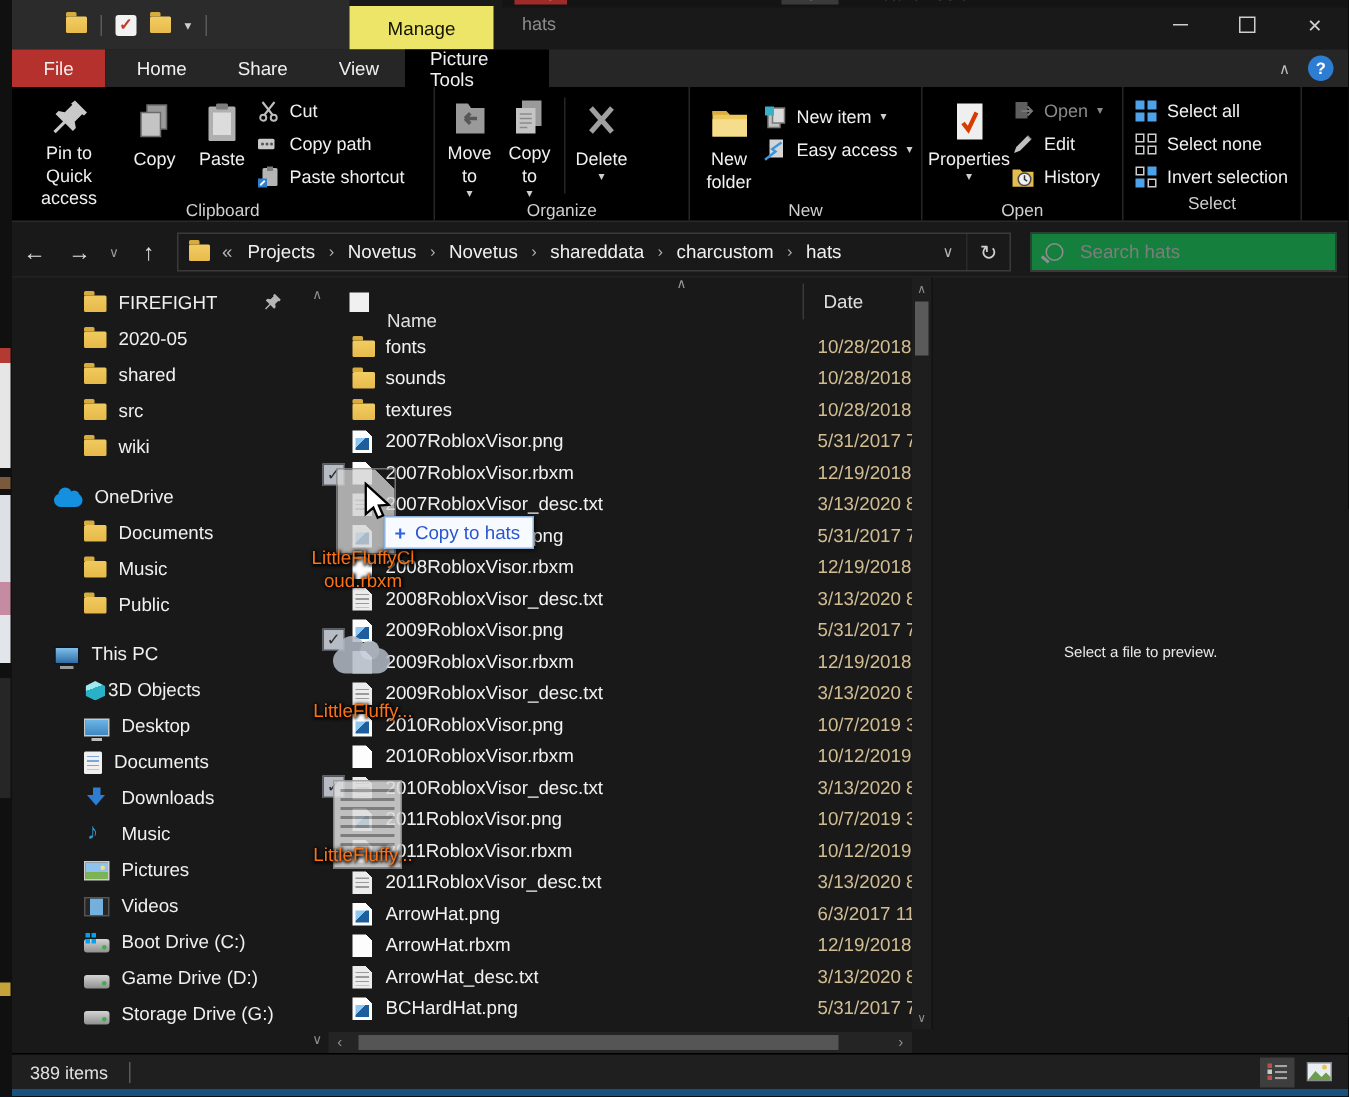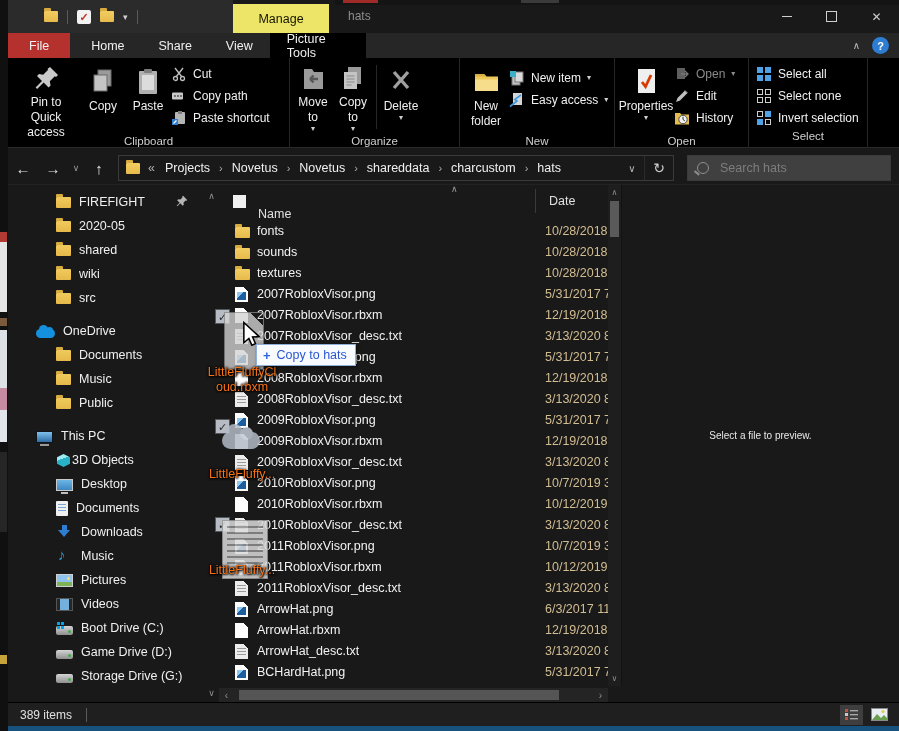--- a/index.html
+++ b/index.html
@@ -64,21 +64,21 @@
   .addressbox{margin-left:4px;width:556px;height:26px;border:1px solid #3a3a3a;background:#191919;display:flex;align-items:center;font-size:12.5px;color:#f0f0f0;box-sizing:border-box;}
   .addressbox .ico-folder-sm{margin-left:7px;}
   .crumb-overflow{color:#b5b5b5;margin:0 4px 0 8px;}
   .crumbs{display:flex;align-items:center;height:100%;}
   .crumb{padding:0 6px;}
   .crumb-sep{color:#b0b0b0;font-size:11px;padding:0 3px;}
   .crumbs .crumb-sep:last-child{display:none;}
   .addr-spacer{flex:1;}
   .addr-drop{width:24px;text-align:center;color:#b5b5b5;font-size:10px;}
   .addr-refresh{width:28px;height:100%;display:flex;align-items:center;justify-content:center;color:#cfcfcf;font-size:14px;border-left:1px solid #2a2a2a;}
-  .searchbox{margin-left:13px;width:204px;height:26px;border:1px solid #3a3a3a;background:#404040;display:flex;align-items:center;padding:0 9px;gap:9px;box-sizing:border-box;}
+  .searchbox{margin-left:13px;width:204px;height:26px;border:1px solid #3a3a3a;background:#15803d;display:flex;align-items:center;padding:0 9px;gap:9px;box-sizing:border-box;}
   .mag{width:10px;height:10px;border:1.5px solid #8f8f8f;border-radius:50%;position:relative;flex:none;}
   .mag::after{content:"";position:absolute;left:-4px;top:9px;width:6px;height:1.5px;background:#8f8f8f;transform:rotate(40deg);}
   .searchbox input{flex:1;background:transparent;border:none;outline:none;color:#cccccc;font-size:12.5px;font-family:"Liberation Sans",sans-serif;min-width:0;}
   .searchbox input::placeholder{color:#7d7d7d;}
 
   
   .main{position:absolute;left:8px;top:185px;right:0;bottom:29px;}
   .sidebar{position:absolute;left:0;top:0;width:196px;bottom:0;overflow:hidden;padding-top:5px;box-sizing:border-box;}
   .side-item{height:24px;display:flex;align-items:center;font-size:12.5px;color:#f0f0f0;position:relative;white-space:nowrap;}
   .side-item.lvl1{padding-left:28px;}
@@ -531,27 +531,27 @@
         </div>
 
         <div class="side-item lvl2">
           <span class="si si-folder"></span>
           <span>shared</span>
 
         </div>
 
         <div class="side-item lvl2">
           <span class="si si-folder"></span>
+          <span>src</span>
+
+        </div>
+
+        <div class="side-item lvl2">
+          <span class="si si-folder"></span>
           <span>wiki</span>
-
-        </div>
-
-        <div class="side-item lvl2">
-          <span class="si si-folder"></span>
-          <span>src</span>
 
         </div>
 
         <div class="side-item lvl1 gap">
           <span class="si si-cloud"></span>
           <span>OneDrive</span>
 
         </div>
 
 

